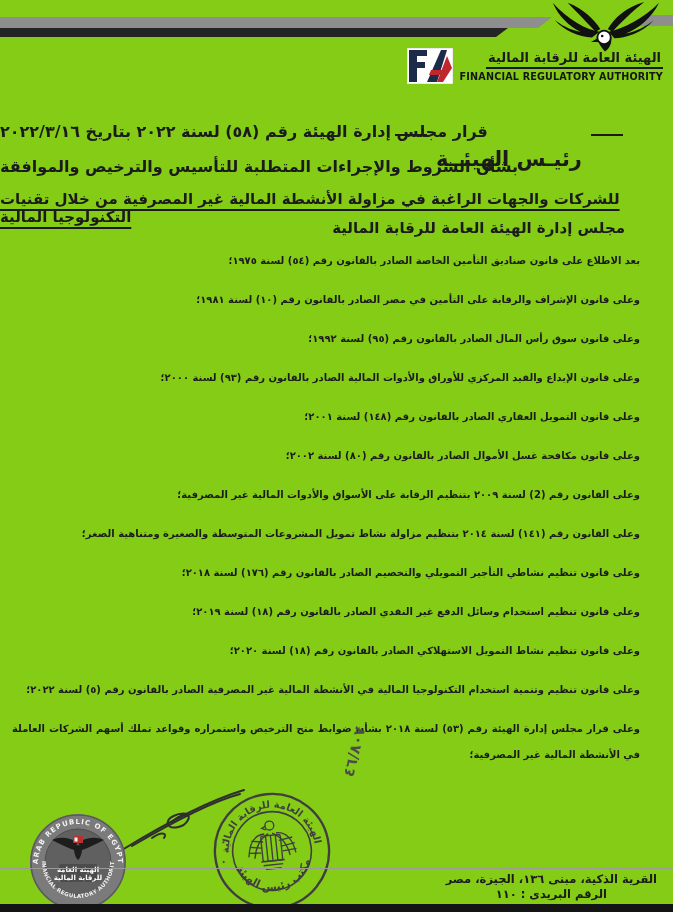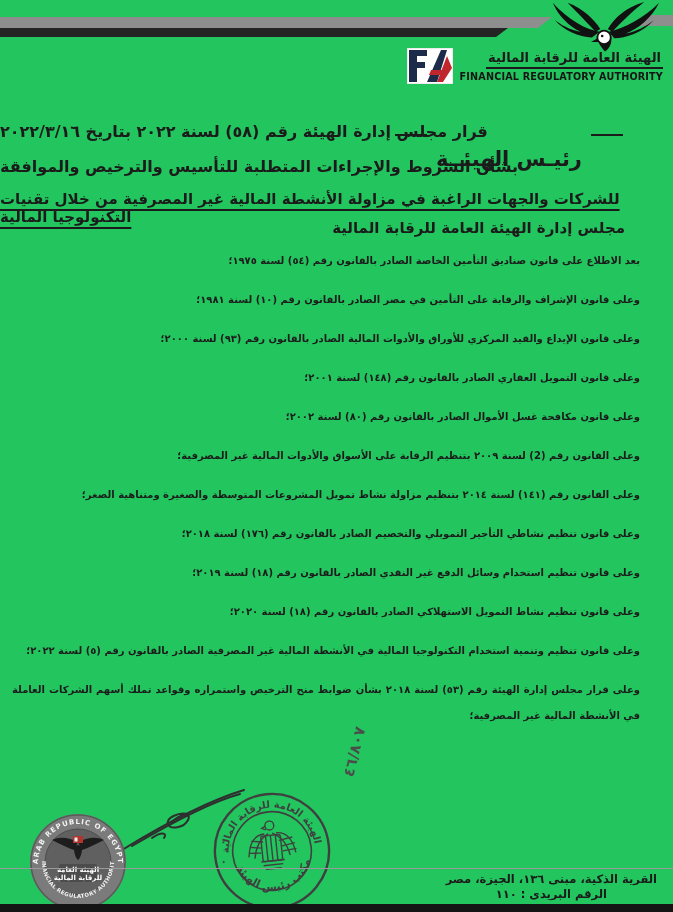--- a/index.html
+++ b/index.html
@@ -1,18 +1,18 @@
 <!DOCTYPE html>
 <html lang="ar"><head>
 <meta charset="utf-8">
 <style>
   html,body{margin:0;padding:0;background:#e8e8e8;}
   .page{
     position:relative;width:673px;height:912px;margin:0 auto;
-    background:#22c55e;overflow:hidden;
+    background:#84cc16;overflow:hidden;
     font-family:"DejaVu Sans",sans-serif;color:#1b1b1b;
   }
   
   .stripe{position:absolute;}
   .stripe-gray{left:0;top:17px;width:552px;height:11px;background:#8e8e8e;
     clip-path:polygon(0 0,100% 0,calc(100% - 14px) 100%,0 100%);}
   .stripe-black{left:0;top:28px;width:508px;height:9px;background:#242424;
     clip-path:polygon(0 0,100% 0,calc(100% - 12px) 100%,0 100%);}
   .stripe-gray-right{right:0;top:15px;width:38px;height:11px;background:#8e8e8e;
     clip-path:polygon(10px 0,100% 0,100% 100%,0 100%);}
@@ -97,20 +97,21 @@
   </div>
 
   <div class="title-line t1">قرار مجلس إدارة الهيئة رقم (٥٨) لسنة ٢٠٢٢ بتاريخ ٢٠٢٢/٣/١٦</div>
   <div class="title-line t2">بشأن الشروط والإجراءات المتطلبة للتأسيس والترخيص والموافقة</div>
   <div class="title-line t3">للشركات والجهات الراغبة في مزاولة الأنشطة المالية غير المصرفية من خلال تقنيات التكنولوجيا المالية</div>
   <div class="title-line t4">مجلس إدارة الهيئة العامة للرقابة المالية</div>
 
   <div class="clauses">
       <p class="clause">بعد الاطلاع على قانون صناديق التأمين الخاصة الصادر بالقانون رقم (٥٤) لسنة ١٩٧٥؛</p>
       <p class="clause">وعلى قانون الإشراف والرقابة على التأمين في مصر الصادر بالقانون رقم (١٠) لسنة ١٩٨١؛</p>
+      <p class="clause">وعلى قانون سوق رأس المال الصادر بالقانون رقم (٩٥) لسنة ١٩٩٢؛</p>
       <p class="clause">وعلى قانون الإيداع والقيد المركزي للأوراق والأدوات المالية الصادر بالقانون رقم (٩٣) لسنة ٢٠٠٠؛</p>
       <p class="clause">وعلى قانون التمويل العقاري الصادر بالقانون رقم (١٤٨) لسنة ٢٠٠١؛</p>
       <p class="clause">وعلى قانون مكافحة غسل الأموال الصادر بالقانون رقم (٨٠) لسنة ٢٠٠٢؛</p>
       <p class="clause">وعلى القانون رقم (2) لسنة ٢٠٠٩ بتنظيم الرقابة على الأسواق والأدوات المالية غير المصرفية؛</p>
       <p class="clause">وعلى القانون رقم (١٤١) لسنة ٢٠١٤ بتنظيم مزاولة نشاط تمويل المشروعات المتوسطة والصغيرة ومتناهية الصغر؛</p>
       <p class="clause">وعلى قانون تنظيم نشاطي التأجير التمويلي والتخصيم الصادر بالقانون رقم (١٧٦) لسنة ٢٠١٨؛</p>
       <p class="clause">وعلى قانون تنظيم استخدام وسائل الدفع غير النقدي الصادر بالقانون رقم (١٨) لسنة ٢٠١٩؛</p>
       <p class="clause">وعلى قانون تنظيم نشاط التمويل الاستهلاكي الصادر بالقانون رقم (١٨) لسنة ٢٠٢٠؛</p>
       <p class="clause">وعلى قانون تنظيم وتنمية استخدام التكنولوجيا المالية في الأنشطة المالية غير المصرفية الصادر بالقانون رقم (٥) لسنة ٢٠٢٢؛</p>
       <p class="clause">وعلى قرار مجلس إدارة الهيئة رقم (٥٣) لسنة ٢٠١٨ بشأن ضوابط منح الترخيص واستمراره وقواعد تملك أسهم الشركات العاملة في الأنشطة المالية غير المصرفية؛</p>

